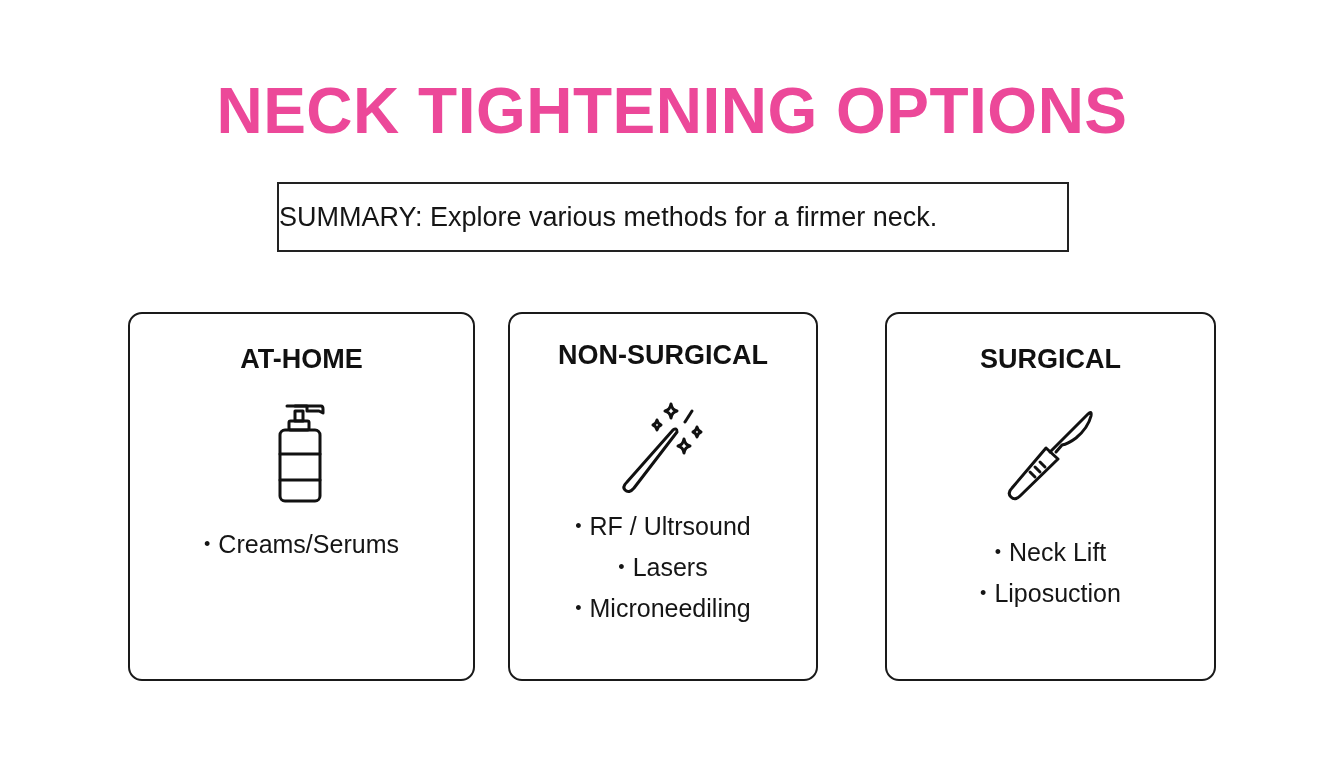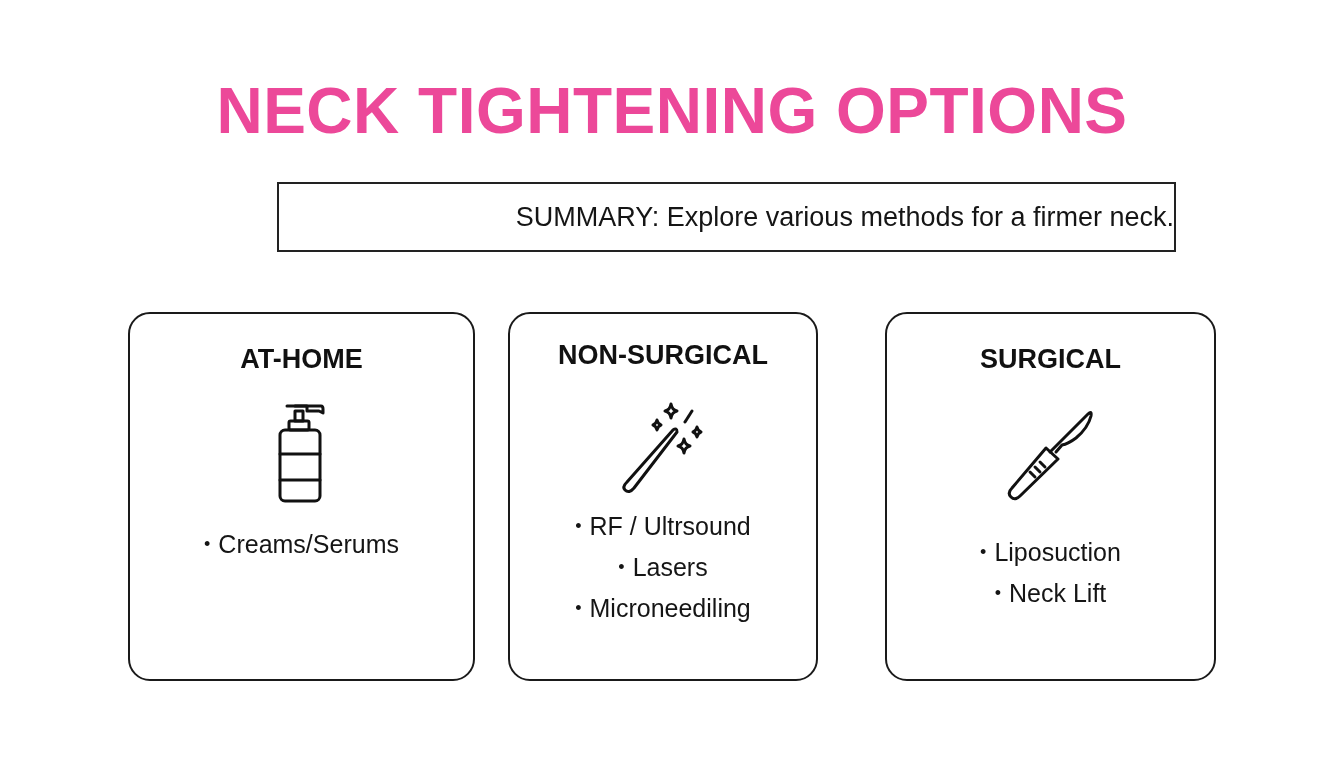--- a/index.html
+++ b/index.html
@@ -25,36 +25,36 @@
       font-weight: 700;
       letter-spacing: 0.5px;
       line-height: 78px;
       color: #ec4899;
       margin: 0;
     }
     .summary {
       position: absolute;
       left: 277px;
       top: 182px;
-      width: 899px;
+      width: 792px;
       height: 70px;
       border: 2px solid #222222;
       box-sizing: border-box;
       display: flex;
       align-items: center;
-      justify-content: flex-end;
+      justify-content: flex-start;
       font-size: 27px;
       color: #151515;
     }
     .card {
       position: absolute;
       top: 312px;
       height: 369px;
       border: 2px solid #1a1a1a;
-      border-radius: 22px;
+      border-radius: 14px;
       box-sizing: border-box;
       background: #ffffff;
     }
     .card-athome { left: 128px; width: 347px; }
     .card-nonsurg { left: 508px; width: 310px; }
     .card-surg { left: 885px; width: 331px; }
 
     .card-title {
       position: absolute;
       left: 0;
@@ -159,16 +159,16 @@
       <path d="M46 48 L84 10 Q88 6 87 12 Q84 24 72 34 Q64 40 58 41 L52 48"></path>
 
       <path d="M42 44 L54 55 L16 92 Q11 97 7 93 Q3 89 8 84 Z"></path>
 
       <line x1="36" y1="58" x2="41" y2="63"></line>
       <line x1="31" y1="63" x2="36" y2="68"></line>
       <line x1="26" y1="68" x2="31" y2="73"></line>
     </svg>
   </div>
   <ul class="bullets">
+    <li>Neck Lift</li>
     <li>Liposuction</li>
-    <li>Neck Lift</li>
   </ul>
 </div>
 
 </body></html>

